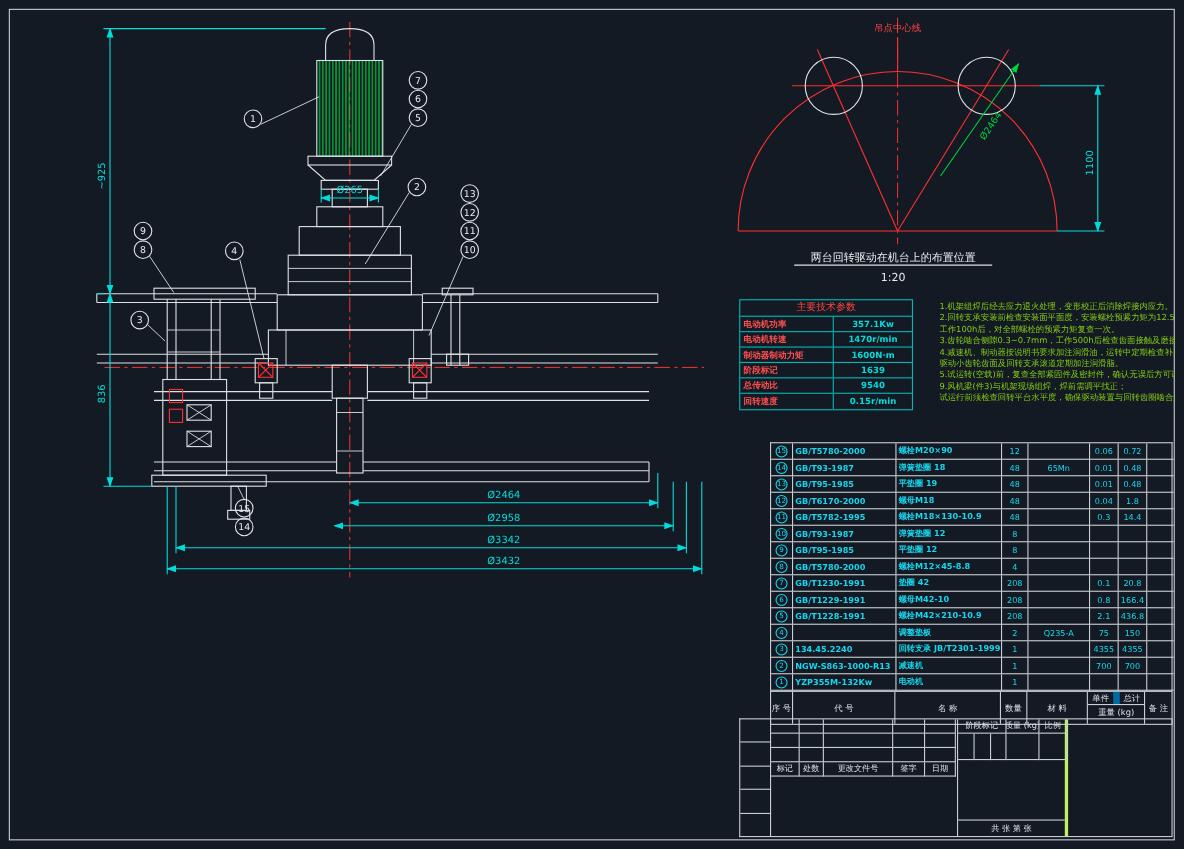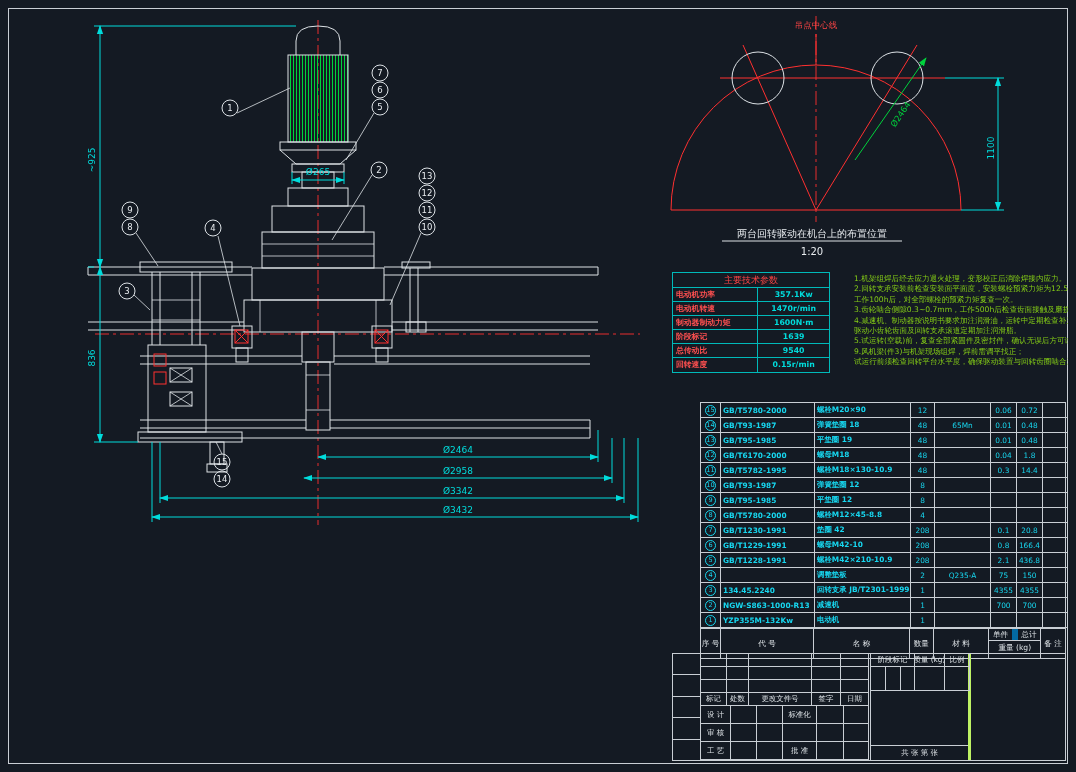--- a/index.html
+++ b/index.html
@@ -545,40 +545,20 @@
         <div class="tc"></div>
         <div class="tc"></div>
         <div class="tc"></div>
         <div class="tc"></div>
       <div class="tc">标记</div>
       <div class="tc">处数</div>
       <div class="tc">更改文件号</div>
       <div class="tc">签字</div>
       <div class="tc">日期</div>
     </div>
-    <div id="tb-sigs">
-      <div class="tc">设 计</div>
-      <div class="tc"></div>
-        <div class="tc"></div>
-      <div class="tc">标准化</div>
-      <div class="tc"></div>
-        <div class="tc"></div>
-      <div class="tc">审 核</div>
-      <div class="tc"></div>
-        <div class="tc"></div>
-      <div class="tc"></div>
-        <div class="tc"></div>
-        <div class="tc"></div>
-      <div class="tc">工 艺</div>
-      <div class="tc"></div>
-        <div class="tc"></div>
-      <div class="tc">批 准</div>
-      <div class="tc"></div>
-        <div class="tc"></div>
-    </div>
   </div>
   <div id="tb-mid">
     <div id="tb-mid-head">
       <div class="tc" style="width:44px">阶段标记</div>
       <div class="tc" style="width:30px">质量 (kg)</div>
       <div class="tc" style="width:25px">比例</div>
     </div>
     <div id="tb-boxes">
       <div class="tc" style="width:15px"></div>
       <div class="tc" style="width:15px"></div>

